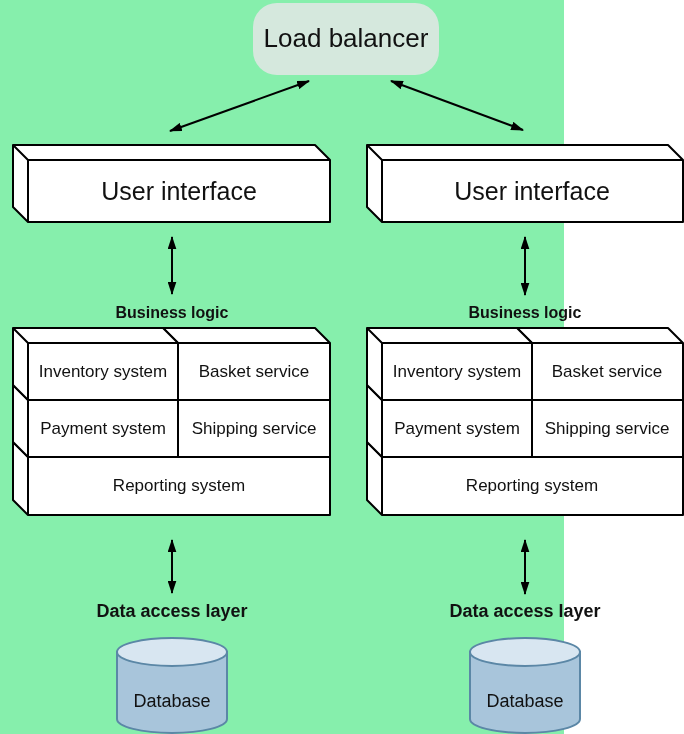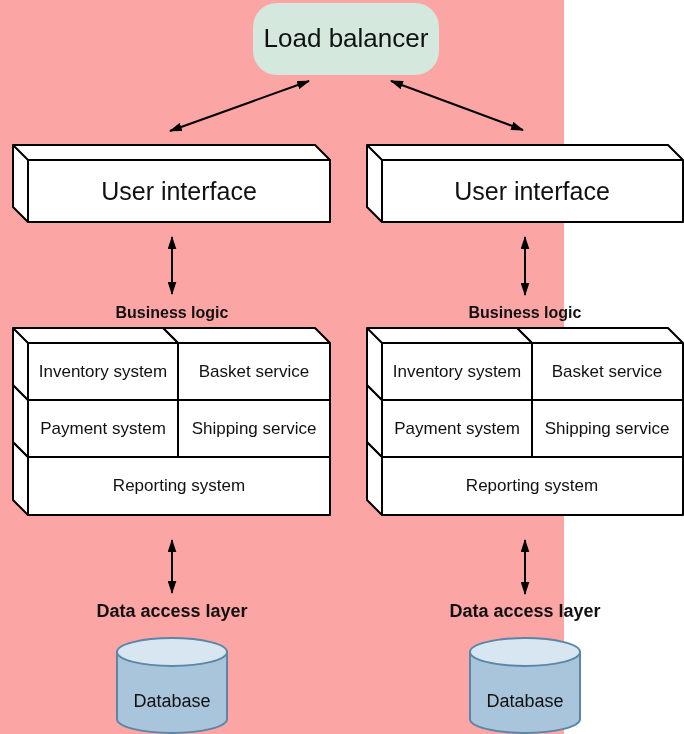--- a/index.html
+++ b/index.html
@@ -1,17 +1,17 @@
 <!DOCTYPE html>
 <html><head>
 <meta charset="utf-8">
 <title>Diagram</title>
 <style>
   html,body { margin:0; padding:0; background:#ffffff; }
-  .stage { width:564px; height:734px; position:relative; background:#fca5a5; }
+  .stage { width:564px; height:734px; position:relative; background:#86efac; }
   svg { display:block; }
   .cube  { fill:#ffffff; stroke:#000000; stroke-width:2; stroke-linejoin:round; }
   .edge  { fill:none; stroke:#000000; stroke-width:2; stroke-linejoin:round; }
   .arrow { fill:none; stroke:#000000; stroke-width:2; }
   .cyl   { stroke:#5b87a6; stroke-width:2; }
   text   { font-family:"Liberation Sans", sans-serif; fill:#111111;
            text-anchor:middle; }
   .t-lb    { font-size:26px; }
   .t-ui    { font-size:25px; }
   .t-cell  { font-size:17px; }

